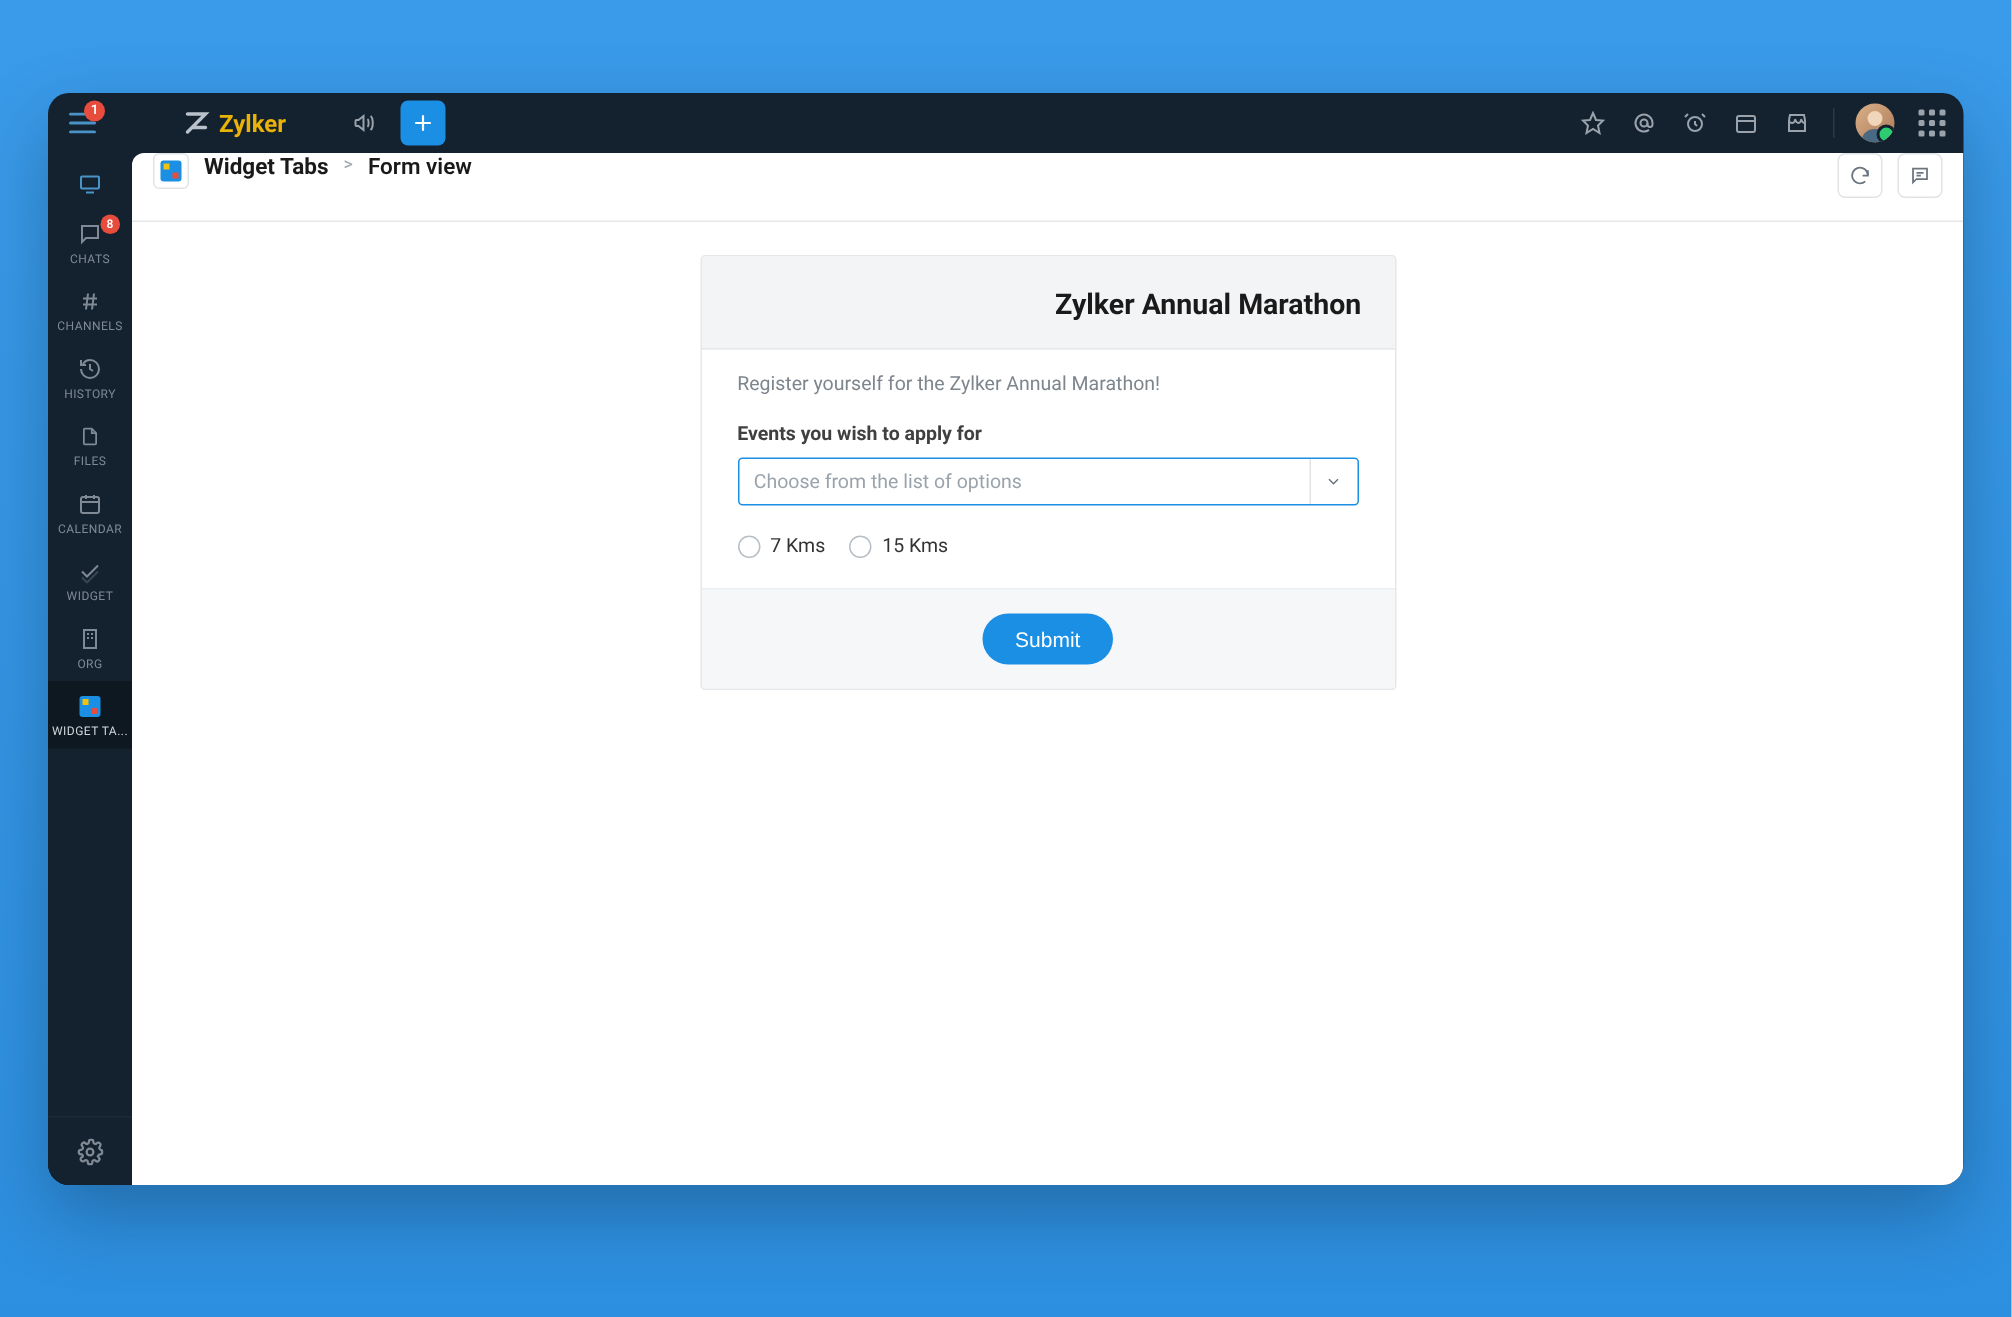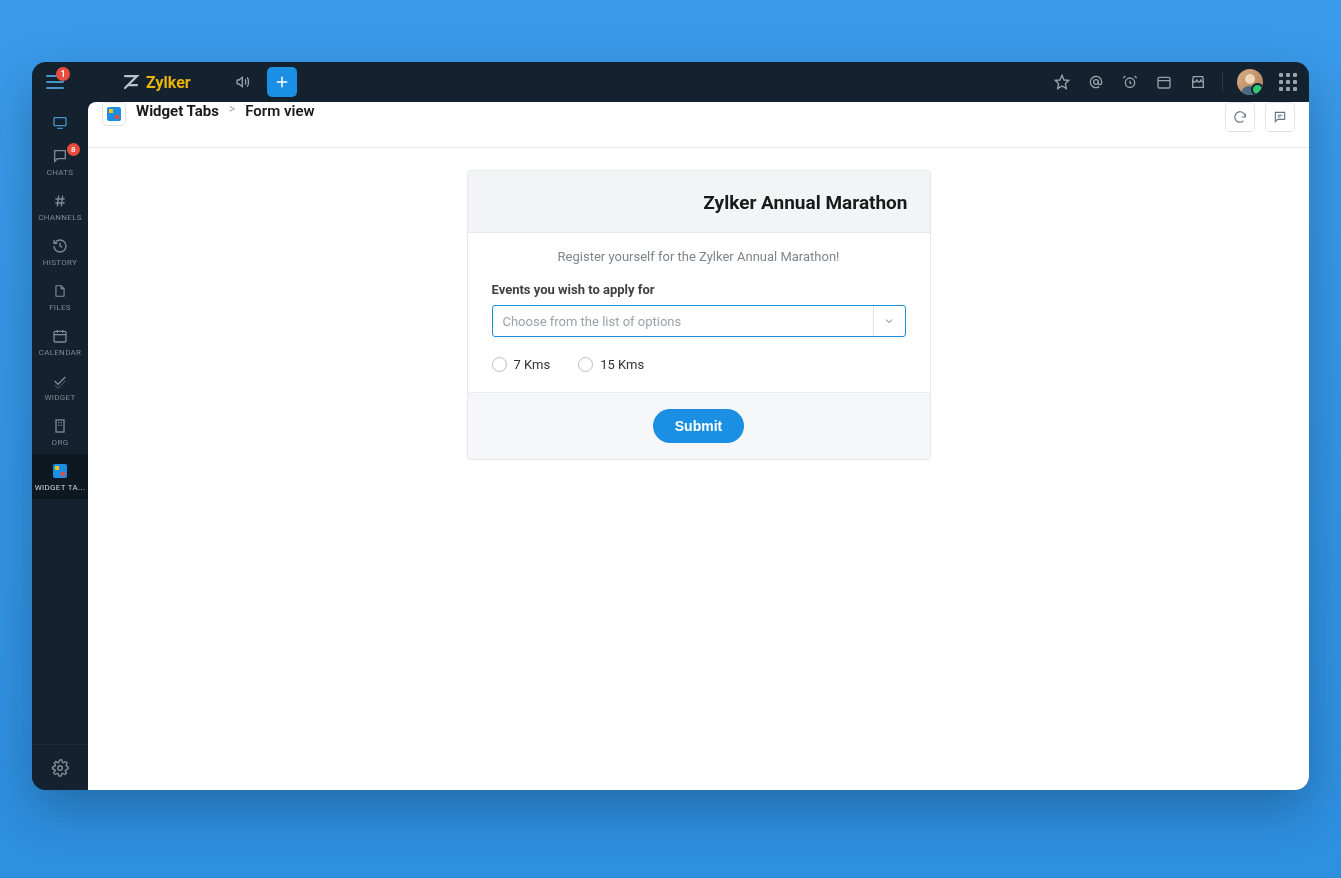--- a/index.html
+++ b/index.html
@@ -142,43 +142,43 @@
   .form-card {
     width:464px;border:1px solid #e5e8ea;border-radius:3px;background:#fff;
     overflow:hidden;align-self:flex-start;
   }
   .form-head {
     background:#f2f4f5;padding:20px 22px 18px 22px;text-align:right;
     font-size:19px;font-weight:700;color:#1a1a1a;
     border-bottom:1px solid #e5e8ea;
   }
   .form-body { padding:16px 24px 20px 24px;font-size:13px; }
-  .form-desc { color:#7d858d;margin-bottom:18px;text-align:center; }
+  .form-desc { color:#7d858d;margin-bottom:18px; }
   .flabel { font-weight:700;color:#404040;font-size:13px;margin-bottom:8px; }
   .select-wrap {
     display:flex;border:1px solid #1a8fe3;border-radius:3px;height:32px;
     align-items:center;margin-bottom:20px;cursor:pointer;
   }
   .select-text { flex:1;padding:0 10px;color:#9aa3ab;font-size:13px; }
   .select-arrow {
     width:32px;height:100%;border-left:1px solid #e0e3e6;
     display:flex;align-items:center;justify-content:center;color:#6a7580;
   }
-  .radio-row { display:flex;gap:28px;align-items:center;margin-top:8px; }
+  .radio-row { display:flex;gap:16px;align-items:center;margin-top:8px; }
   .radio-opt { display:flex;align-items:center;gap:7px;cursor:pointer;color:#333;font-size:13px; }
   .radio-circle {
     width:15px;height:15px;border:1.5px solid #b7bec4;border-radius:50%;
   }
   .form-footer {
     background:#f6f7f8;border-top:1px solid #eceeef;
     display:flex;justify-content:center;padding:16px 0;
   }
   .submit-btn {
     background:#1a8fe3;color:#fff;border:none;border-radius:18px;
-    padding:9px 22px;font-size:14px;font-weight:700;cursor:pointer;
+    padding:9px 22px;font-size:14px;font-weight:400;cursor:pointer;
   }
   .widget-square {
     width:14px;height:14px;background:#1a8fe3;border-radius:2px;position:relative;
     overflow:hidden;
   }
   .widget-square::before {
     content:"";position:absolute;left:2px;top:2px;width:4px;height:4px;background:#f4c20d;
   }
   .widget-square::after {
     content:"";position:absolute;right:2px;bottom:2px;width:4px;height:4px;background:#e74c3c;

